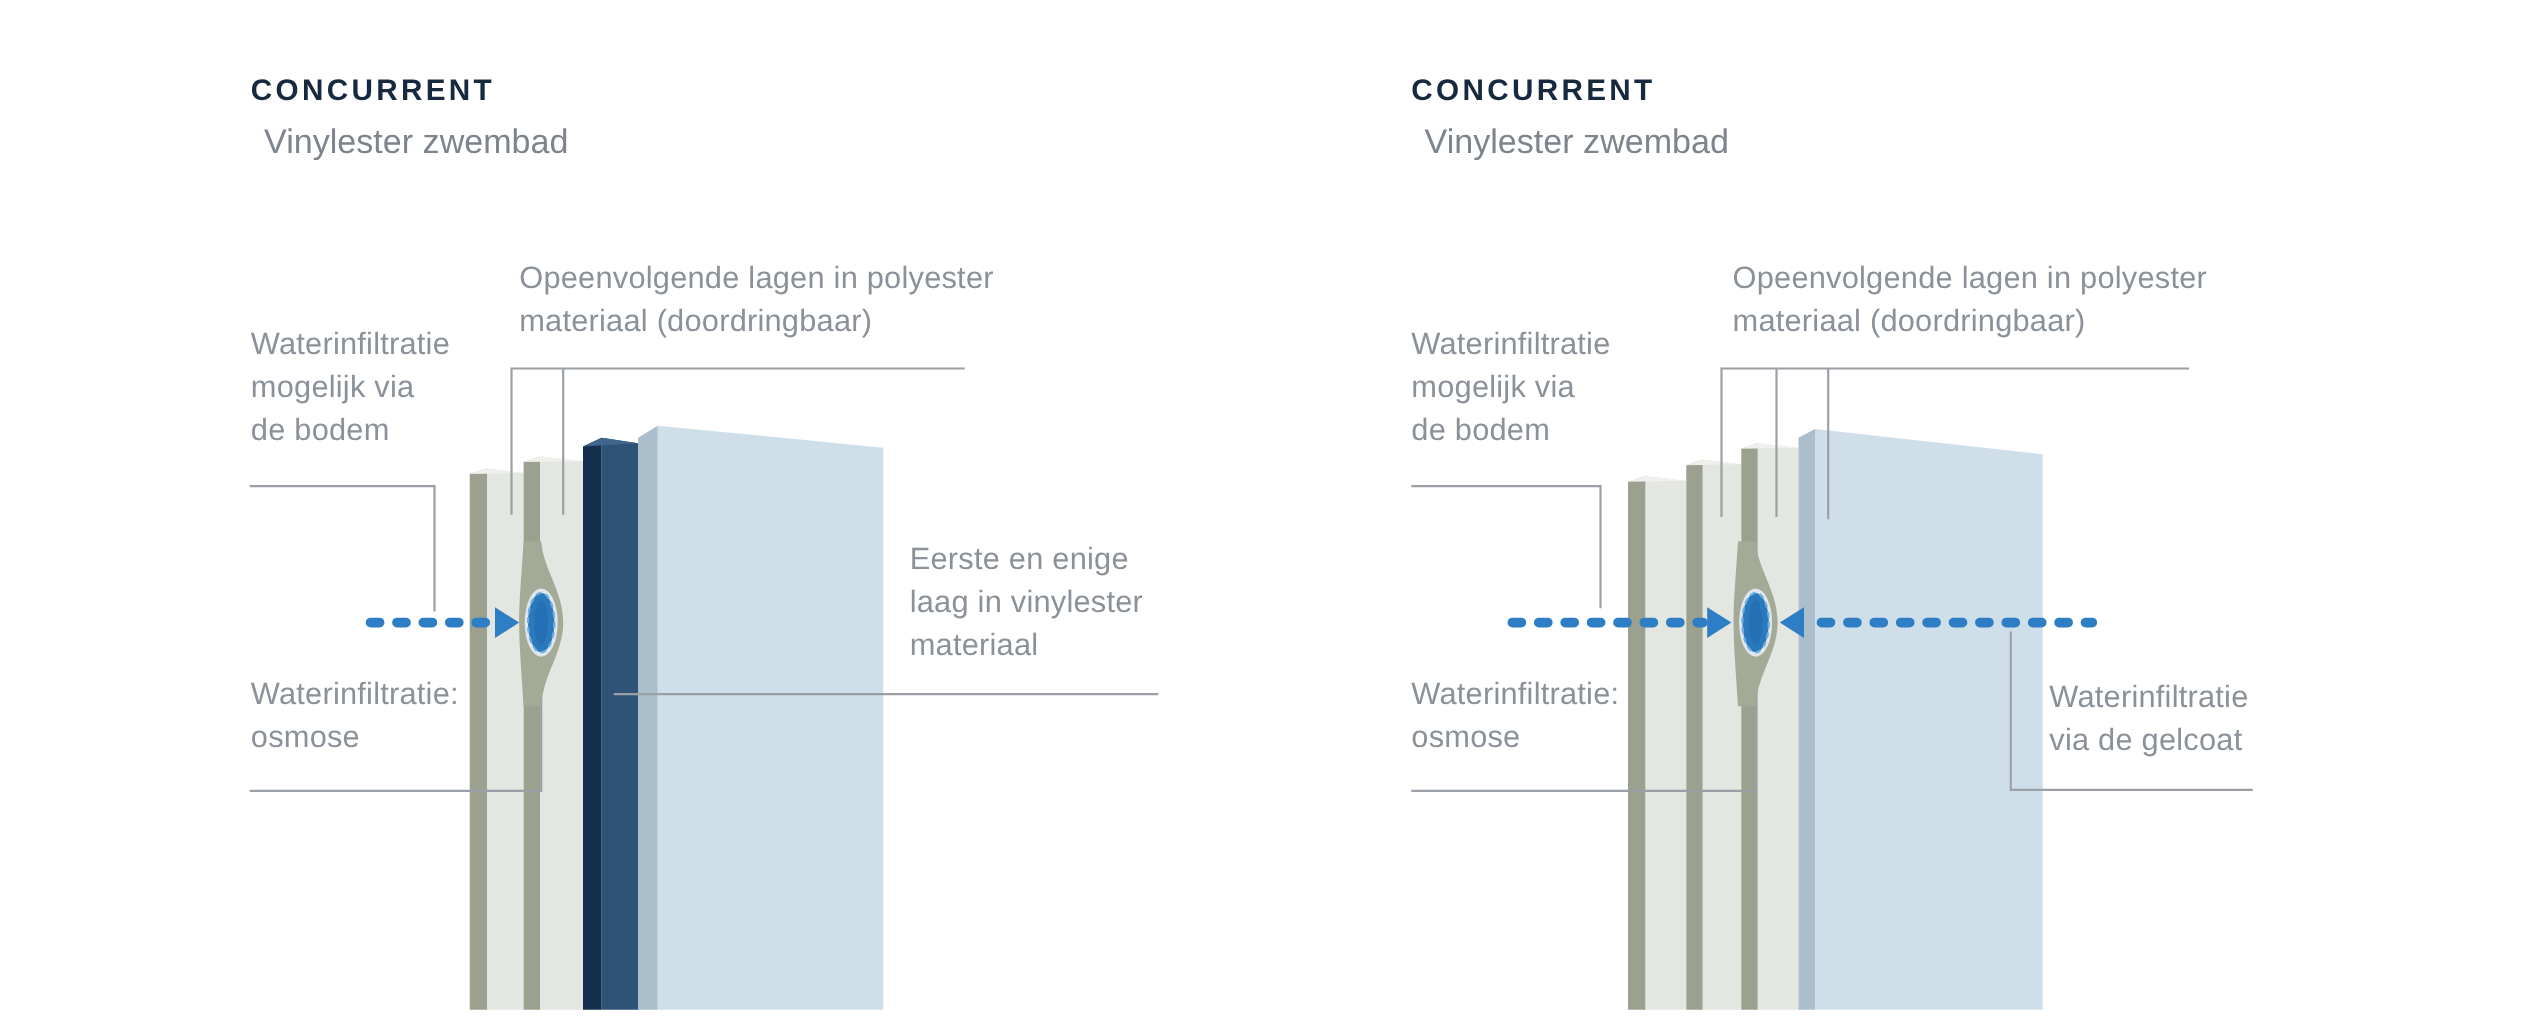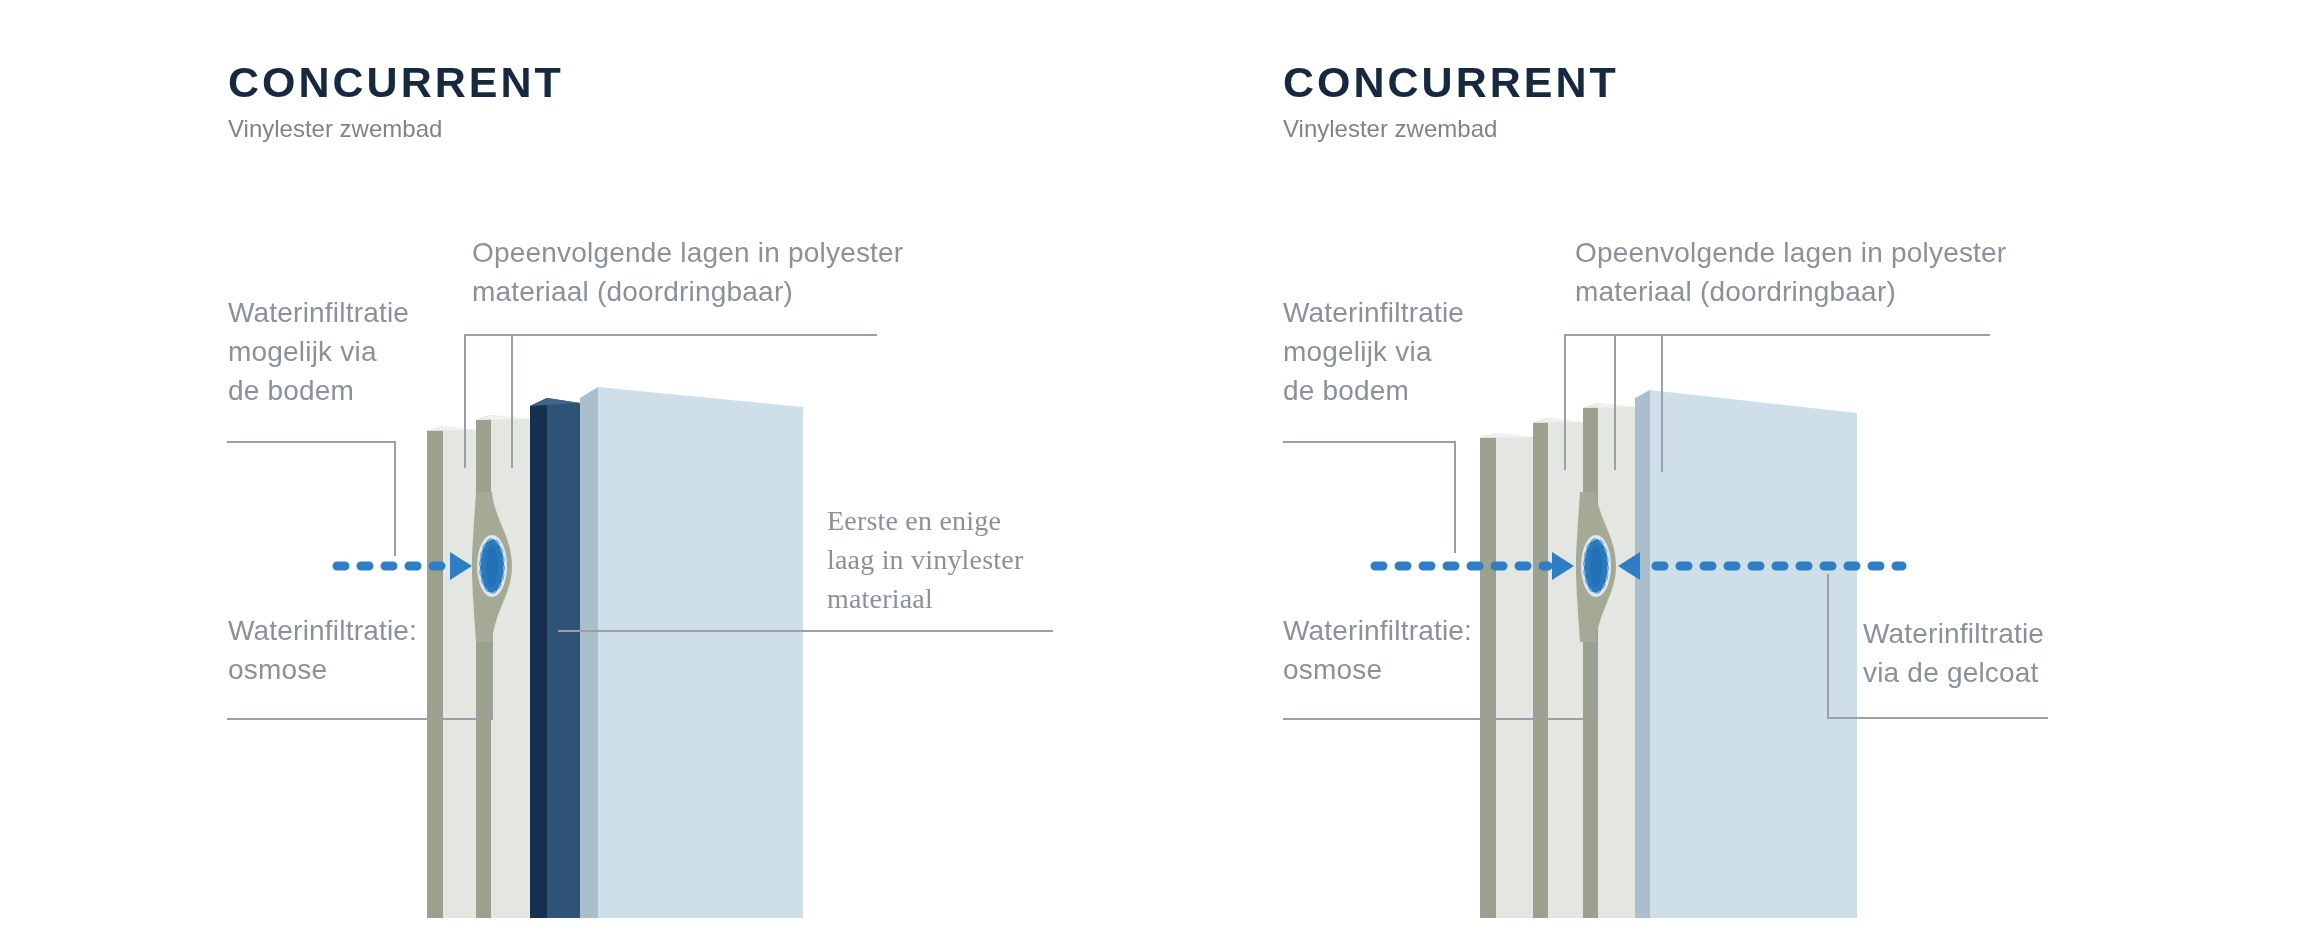--- a/index.html
+++ b/index.html
@@ -1,21 +1,21 @@
 <!DOCTYPE html>
 <html style="--title_navy: #16293f; --subtitle_gray: #7e848d; --text_gray: #8b9199; --line_gray: #9aa0a6; --olive: #9ba18e; --olive_bulge: #a4aa96; --layer_gray: #e4e6e2; --layer_gray_top: #f0f1ed; --navy_side: #14304e; --navy_front: #2f5377; --navy_top: #40658c; --blue_side: #abbecb; --blue_front: #cfdfe9; --water_blue: #2e7ec5; --droplet_blue: #2a79bd; --droplet_dark: #1f66a8; --droplet_halo: #dfe7ec;"><head>
 <meta charset="utf-8">
 <style>
   html,body{margin:0;padding:0;background:#ffffff;}
   .canvas{position:relative;width:2298px;height:938px;background:#fff;overflow:hidden;
           font-family:"Liberation Sans", sans-serif;}
   .overlay{position:absolute;left:0;top:0;}
   .titleblock{position:absolute;}
-  .title{font-size:43px;font-weight:700;letter-spacing:3px;color:var(--title_navy);line-height:36px;}
-  .subtitle{font-size:24px;font-weight:400;color:var(--subtitle_gray);line-height:36px;margin-top:11px;}
+  .title{font-size:27px;font-weight:700;letter-spacing:3px;color:var(--title_navy);line-height:36px;}
+  .subtitle{font-size:31px;font-weight:400;color:var(--subtitle_gray);line-height:36px;margin-top:11px;margin-left:12px;}
   .lbl{position:absolute;font-size:28px;line-height:39px;color:var(--text_gray);
        white-space:pre-line;letter-spacing:0.2px;}
 </style>
 </head>
 <body>
 
 <div class="canvas">
 
   <svg class="overlay" width="2298" height="938" viewBox="0 0 2298 938">
 
@@ -97,21 +97,21 @@
     <div class="title">CONCURRENT</div>
     <div class="subtitle">Vinylester zwembad</div>
   </div>
   <div class="lbl" style="left:472px;top:233px;">Opeenvolgende lagen in polyester
 materiaal (doordringbaar)</div>
   <div class="lbl" style="left:228px;top:293px;">Waterinfiltratie
 mogelijk via
 de bodem</div>
   <div class="lbl" style="left:228px;top:611px;">Waterinfiltratie:
 osmose</div>
-  <div class="lbl" style="left:827px;top:501px;font-family:Liberation Serif, serif;">Eerste en enige
+  <div class="lbl" style="left:827px;top:488px;">Eerste en enige
 laag in vinylester
 materiaal</div>
 
   <div class="titleblock" style="left:1283px;top:64px;">
     <div class="title">CONCURRENT</div>
     <div class="subtitle">Vinylester zwembad</div>
   </div>
   <div class="lbl" style="left:1575px;top:233px;">Opeenvolgende lagen in polyester
 materiaal (doordringbaar)</div>
   <div class="lbl" style="left:1283px;top:293px;">Waterinfiltratie

